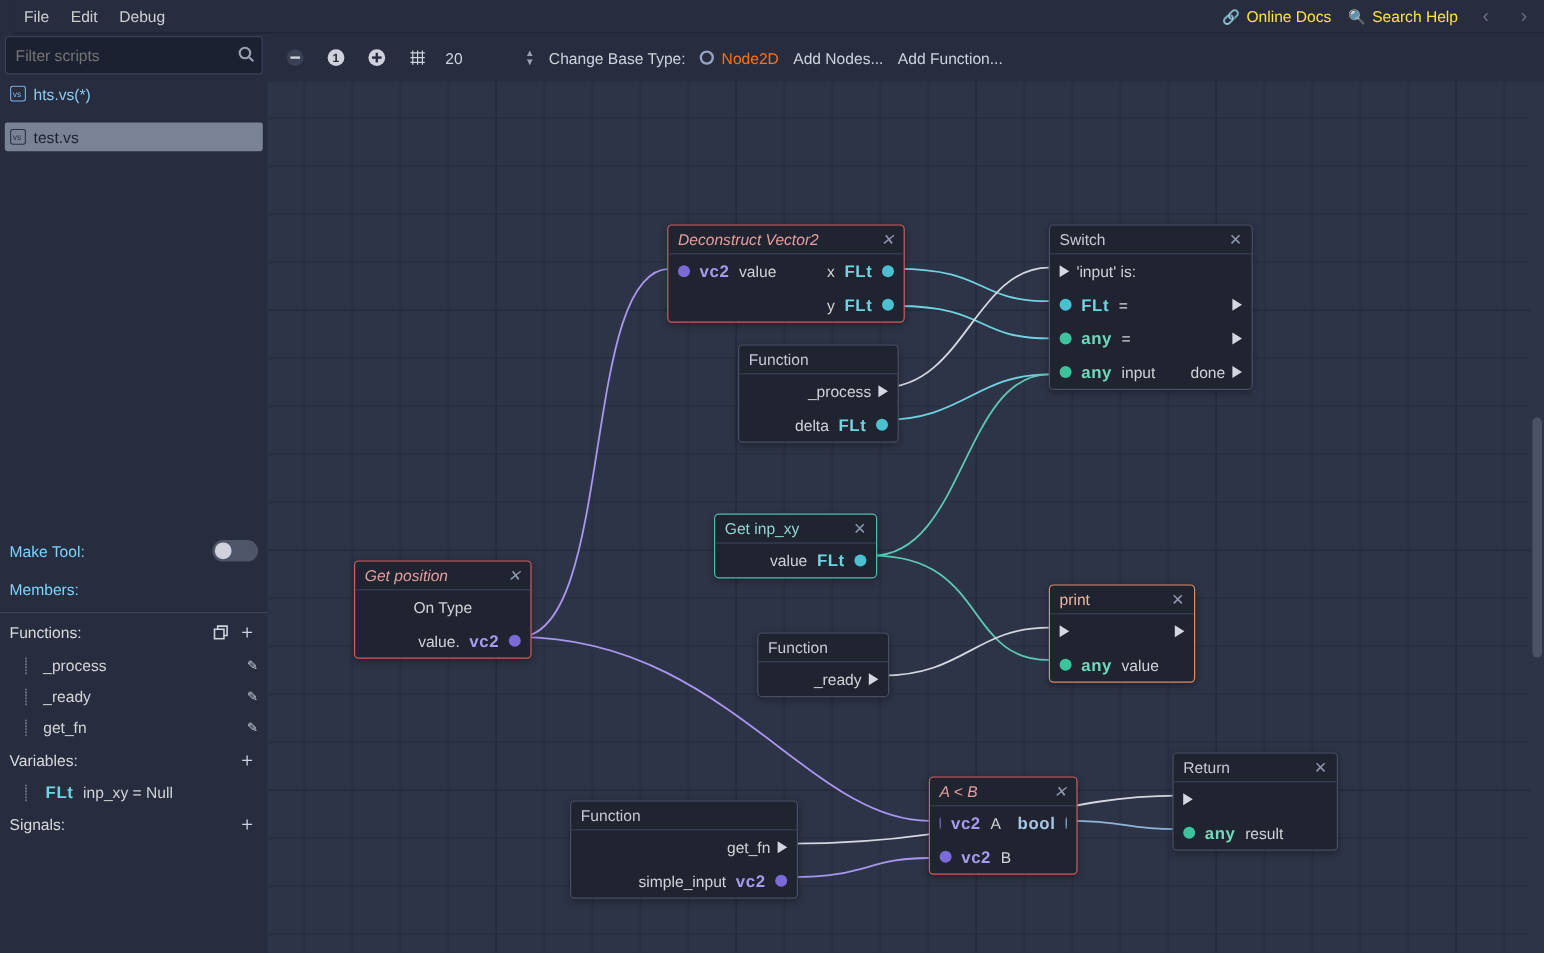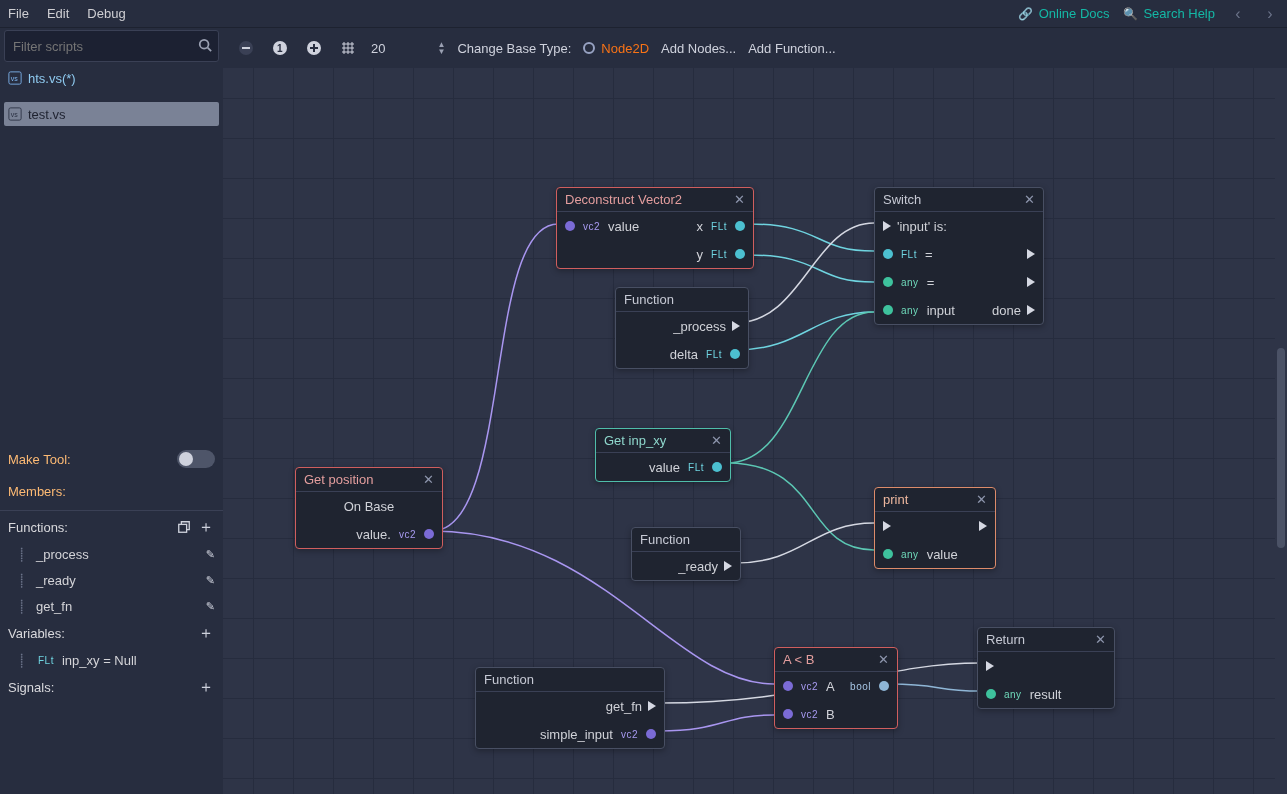--- a/index.html
+++ b/index.html
@@ -1,35 +1,35 @@
 <!DOCTYPE html>
 <html><head>
 <meta charset="utf-8">
 <style>
   html,body { margin:0; padding:0; width:1287px; height:794px; background:#272d3f; font-family:sans-serif; font-size:13px; color:#d4d4d8; overflow:hidden; }
   * { box-sizing: border-box; }
-  .menubar { display:flex; align-items:center; height:28px; padding:0 8px; background:#272d3f; border-bottom:1px solid #1d2230; }
+  .menubar { display:flex; align-items:center; height:28px; padding:0 8px; background:#272d3f; border-bottom:1px solid #1d2230;margin-left:12px; }
   .menubar .left  { display:flex; gap:18px; }
   .menubar .right { display:flex; gap:14px; margin-left:auto; align-items:center; }
   .menu-item { color:#cfcfd3; cursor:pointer; }
-  .help-link { display:flex; align-items:center; gap:5px; color:#14b8a6; cursor:pointer;}
+  .help-link { display:flex; align-items:center; gap:5px; color:#fde047; cursor:pointer;}
   .nav-btn   { width:18px; text-align:center; color:#6b7389; cursor:pointer; font-size:16px;}
   .body-row  { display:flex; height:calc(100% - 28px); }
   .sidebar   { width:223px; background:#272d3f; display:flex; flex-direction:column; }
   .filter-row{ display:flex; align-items:center; height:32px; margin:2px 4px; background:#1c2132; border:1px solid #3a4055; border-radius:3px; padding:0 6px;}
   .filter-row input { flex:1; background:transparent; border:none; outline:none; color:#8d94a8; font-size:13px;}
   .filter-row .search-icon { color:#9ba1b3; }
   .script-list { padding:2px 4px; display:flex; flex-direction:column; gap:12px; flex:0 0 380px; }
   .script-item { display:flex; align-items:center; gap:6px; height:24px; padding:0 4px; border-radius:2px; cursor:pointer;}
   .script-item.active { background:#7a8296; color:#1e2230;}
   .script-item .vs-icon { width:14px; height:14px; display:flex; align-items:center; justify-content:center;}
   .script-item.unsaved span { color:#8fcaf0; }
   .side-section { padding:2px 8px; }
   .side-row { display:flex; align-items:center; height:26px; }
-  .side-row .lbl { flex:1; color:#fdba74; }
+  .side-row .lbl { flex:1; color:#7dd3fc; }
   .toggle { width:38px; height:18px; border-radius:9px; background:#4e5569; position:relative; }
   .toggle::after{ content:""; position:absolute; width:14px; height:14px; border-radius:50%; background:#cfd2dd; top:2px; left:2px;}
   .section-header{ display:flex; align-items:center; height:28px; }
   .section-header .lbl { flex:1; color:#d9d9dd; }
   .plus-btn { width:18px; height:18px; display:flex; align-items:center; justify-content:center; color:#cfd2dd; cursor:pointer; font-size:16px; margin-left:4px;}
   .member-row{ display:flex; align-items:center; height:26px; padding-left:12px; gap:6px;}
   .member-row .edit-icon{ margin-left:auto; color:#cfd2dd; cursor:pointer; font-size:11px;}
   .tree-line { color:#6b7389; width:10px; display:inline-block; }
 
   .main { flex:1; position:relative; background:#2e3447; }
@@ -52,34 +52,34 @@
     background-size: 40px 40px, 40px 40px, 200px 200px, 200px 200px;
     background-position: -10px -10px, -10px -10px, -10px -10px, -10px -10px;
   }
   svg.wires{ position:absolute; inset:0; width:100%; height:100%; pointer-events:none;}
   .node{ position:absolute; background:#1f2430; border:1px solid #2f3547; border-radius:4px; color:#d0d2d8; font-size:13px; box-shadow:0 2px 6px rgba(0,0,0,.3);}
   .node.red  { border-color:#d05e5e; }
   .node.ora  { border-color:#dd8b6a; }
   .node.teal { border-color:#4fbdaa; }
   .node.gray { border-color:#484f63; }
   .node .title{ display:flex; align-items:center; height:24px; padding:0 8px; color:#c6c9d4; border-bottom:1px solid #3a4055;}
-  .node.red  .title{ color:#e49e9e;}
+  .node.red  .title{ color:#e49e9e;font-style:italic;}
   .node.ora  .title{ color:#edb79e;}
   .node.teal .title{ color:#8fd8cd;}
   .node .title .close{ margin-left:auto; color:#8e96ad; cursor:pointer;}
   .row{ display:flex; align-items:center; height:28px; padding:0 8px; gap:6px; position:relative;}
   .row .spacer{flex:1;}
   .port{ width:10px; height:10px; border-radius:50%; display:inline-block;}
   .port.flow{ width:0;height:0;border-top:5px solid transparent;border-bottom:5px solid transparent;border-left:8px solid #d5d8e2; background:transparent; border-radius:0;}
   .port.flow.in{ border-left-color:#d5d8e2;}
   .port.vc2{ background:#7b6bd6;}
   .port.flt{ background:#4cc0d0;}
   .port.bool{ background:#8fb6d6;}
   .port.any{ background:#3ec29d;}
-  .tag{ font-size:10px; font-weight:normal; letter-spacing:0.5px; padding:0 2px;}
+  .tag{ font-size:14px; font-weight:bold; letter-spacing:0.5px; padding:0 2px;}
   .tag.vc2{ color:#a79af0;}
   .tag.flt{ color:#6fd4e0;}
   .tag.bool{ color:#a7c6e4;}
   .tag.any{ color:#6fd9ba;}
   .vscroll{ position:absolute; right:0; top:40px; bottom:0; width:12px; background:#2e3447;}
   .vscroll .thumb{ position:absolute; left:2px; right:2px; top:280px; height:200px; background:#4b5266; border-radius:4px;}
 
   .link-icon::before{content:"🔗"; font-size:12px;}
   .doc-icon::before{content:"🔍"; font-size:12px;}
 </style>
@@ -356,21 +356,21 @@
             <span class="port flt"></span>
           </div>
       </div>
 
       <div class="node red" style="left:72px; top:399px; width:148px;">
         <div class="title">
             <span>Get position</span>
             <span class="close">✕</span>
           </div>
         <div class="row" style="justify-content:center;">
-            <span>On Base</span>
+            <span>On Type</span>
           </div>
         <div class="row">
             <span class="spacer"></span>
             <span>value.</span>
             <span class="tag vc2">vc2</span>
             <span class="port vc2"></span>
           </div>
       </div>
 
       <div class="node gray" style="left:408px; top:459px; width:110px;">

